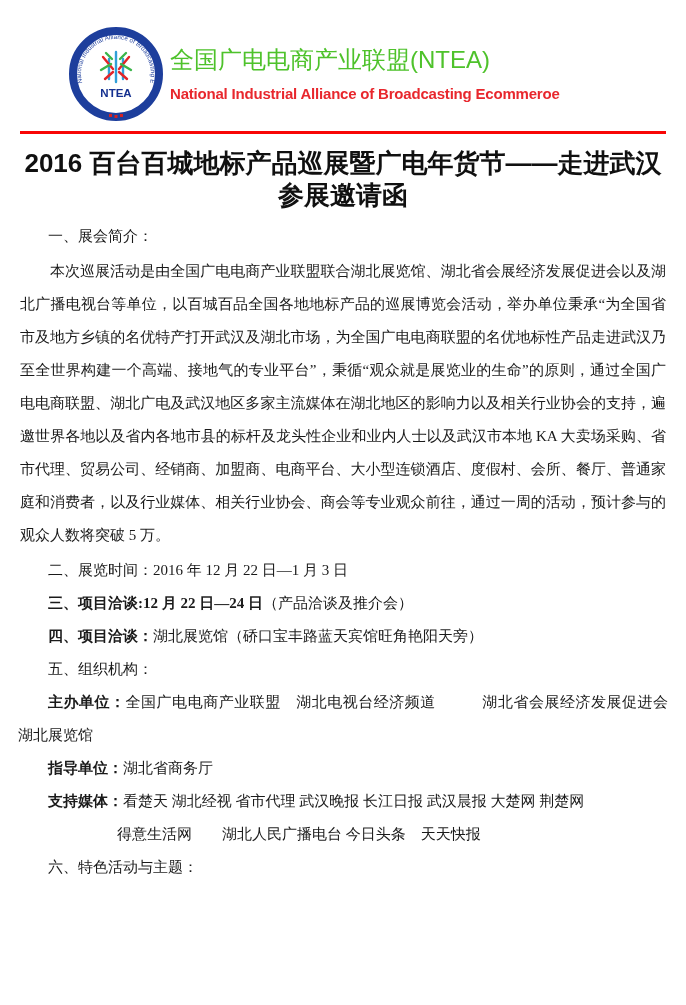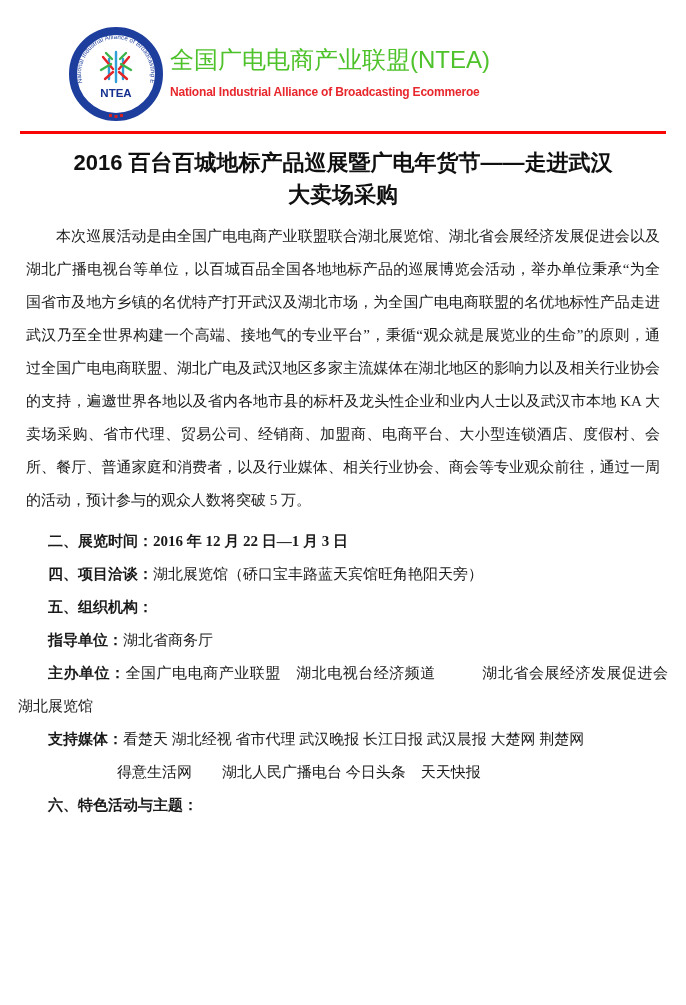--- a/index.html
+++ b/index.html
@@ -4,31 +4,31 @@
 <style>
   html,body{margin:0;padding:0;background:#fff;}
   .page{position:relative;width:686px;height:1005px;background:#ffffff;overflow:hidden;
         font-family:"Liberation Serif",serif;color:#171717;}
   
   .hdr{display:flex;align-items:flex-start;padding:26px 18px 0 68px;}
   .logo{flex:0 0 auto;}
   .orgblock{margin-left:6px;padding-top:12px;min-width:0;}
   .org-cn{font-family:"Liberation Sans",sans-serif;font-weight:400;font-size:24px;line-height:44px;
           color:#4ec22b;white-space:nowrap;}
-  .org-en{font-family:"Liberation Sans",sans-serif;font-weight:700;font-size:12px;letter-spacing:-0.2px;
+  .org-en{font-family:"Liberation Sans",sans-serif;font-weight:700;font-size:15px;letter-spacing:-0.2px;
           color:#e8272d;white-space:nowrap;margin-top:3px;}
   .rule{height:3px;background:#f80606;margin:9px 20px 0 20px;}
   
   .doc-title{margin-top:13px;text-align:center;font-family:"Liberation Sans",sans-serif;
-             font-weight:700;font-size:22px;line-height:32px;color:#101010;}
+             font-weight:700;font-size:26px;line-height:32px;color:#101010;}
   
   .body{margin:9px 18px 0 18px;font-size:15px;line-height:33px;text-align:justify;color:#1a1a1a;}
-  .para{margin:8px;text-indent:2em;}
+  .para{margin:2px;text-indent:2em;}
   .line{text-indent:2em;}
-  .bold-line{font-weight:700;}
+  .bold-line{font-weight:400;}
   .line b{font-weight:700;}
   .prewrap{white-space:pre-wrap;}
   .media2{text-indent:0;padding-left:99px;white-space:pre-wrap;font-family:Liberation Serif, serif;}
   
   .ringtxt{font-family:"Liberation Sans",sans-serif;}
 </style>
 </head>
 <body>
 
 <div class="page">
@@ -69,44 +69,48 @@
     <div class="orgblock">
       <div class="org-cn">全国广电电商产业联盟(NTEA)</div>
       <div class="org-en">National Industrial Alliance of Broadcasting Ecommeroe</div>
     </div>
   </div>
 
   <div class="rule"></div>
 
   <div class="doc-title">
     <div>2016 百台百城地标产品巡展暨广电年货节——走进武汉</div>
-    <div>大卖场采购</div>
+    <div>参展邀请函</div>
   </div>
 
   <div class="body">
 
+    <div class="line">一、展会简介：</div>
 
     <p class="para">本次巡展活动是由全国广电电商产业联盟联合湖北展览馆、湖北省会展经济发展促进会以及湖北广播电视台等单位，以百城百品全国各地地标产品的巡展博览会活动，举办单位秉承“为全国省市及地方乡镇的名优特产打开武汉及湖北市场，为全国广电电商联盟的名优地标性产品走进武汉乃至全世界构建一个高端、接地气的专业平台”，秉循“观众就是展览业的生命”的原则，通过全国广电电商联盟、湖北广电及武汉地区多家主流媒体在湖北地区的影响力以及相关行业协会的支持，遍邀世界各地以及省内各地市县的标杆及龙头性企业和业内人士以及武汉市本地 KA 大卖场采购、省市代理、贸易公司、经销商、加盟商、电商平台、大小型连锁酒店、度假村、会所、餐厅、普通家庭和消费者，以及行业媒体、相关行业协会、商会等专业观众前往，通过一周的活动，预计参与的观众人数将突破 5 万。</p>
 
 
     <div class="line bold-line">二、展览时间：2016 年 12 月 22 日—1 月 3 日</div>
 
+    <div class="line">
+      <b>三、项目洽谈:12 月 22 日—24 日</b><span>（产品洽谈及推介会）</span>
+    </div>
 
     <div class="line">
       <b>四、项目洽谈：</b><span>湖北展览馆（硚口宝丰路蓝天宾馆旺角艳阳天旁）</span>
     </div>
 
     <div class="line bold-line">五、组织机构：</div>
 
     <div class="line">
-      <b>指导单位：</b><span class="prewrap">湖北省商务厅</span>
+      <b>主办单位：</b><span class="prewrap">全国广电电商产业联盟　湖北电视台经济频道　　　湖北省会展经济发展促进会　湖北展览馆</span>
     </div>
 
     <div class="line">
-      <b>主办单位：</b><span class="prewrap">全国广电电商产业联盟　湖北电视台经济频道　　　湖北省会展经济发展促进会　湖北展览馆</span>
+      <b>指导单位：</b><span class="prewrap">湖北省商务厅</span>
     </div>
 
 
     <div class="line">
       <b>支持媒体：</b><span class="prewrap">看楚天 湖北经视 省市代理 武汉晚报 长江日报 武汉晨报 大楚网 荆楚网</span>
     </div>
 
     <div class="line media2">得意生活网　　湖北人民广播电台 今日头条　天天快报</div>
 
     <div class="line bold-line">六、特色活动与主题：</div>

